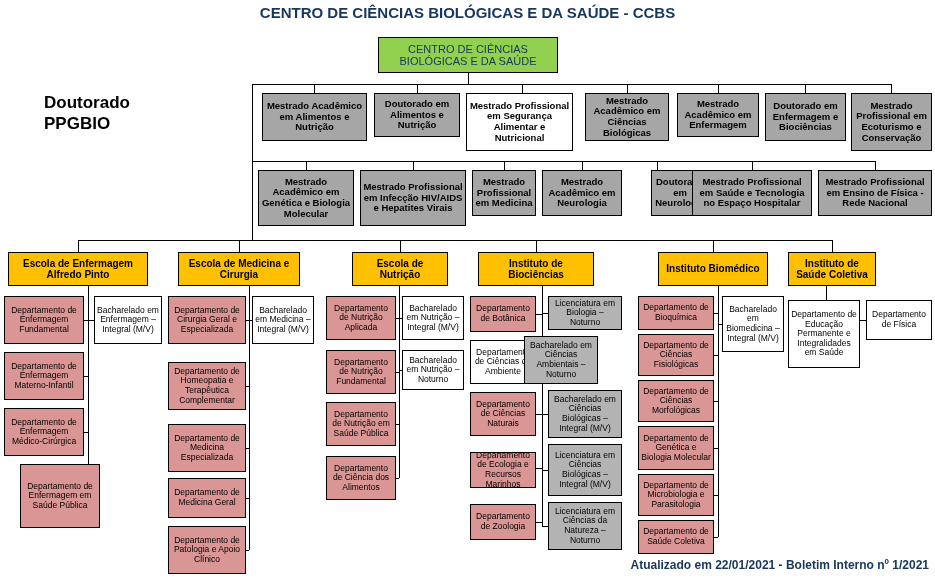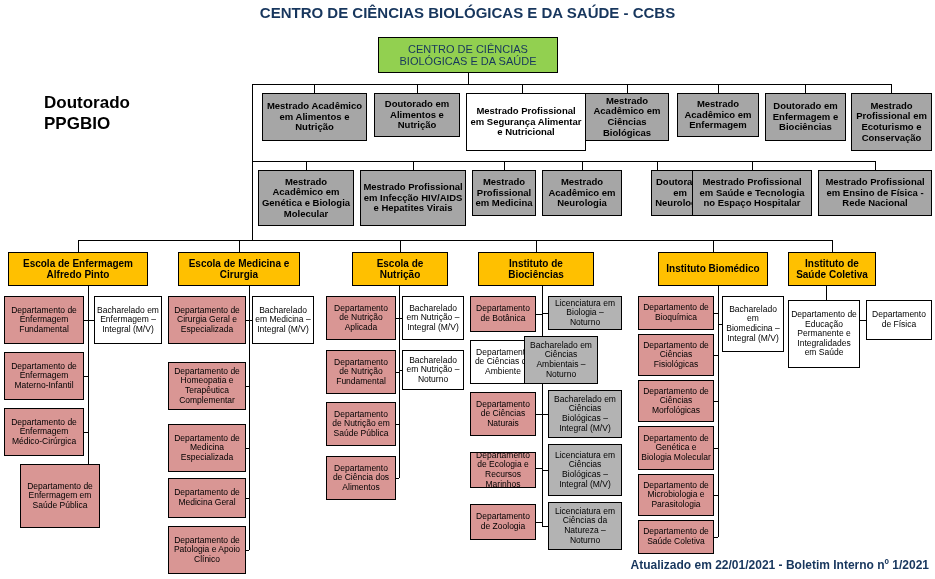--- a/index.html
+++ b/index.html
@@ -109,21 +109,21 @@
 
   <div class="node green-box" style="left:378px;top:37px;width:180px;height:36px">CENTRO DE CIÊNCIAS BIOLÓGICAS E DA SAÚDE</div>
 
   <div class="side-label">
     <div>Doutorado</div>
     <div>PPGBIO</div>
   </div>
 
   <div class="node gray-box" style="left:374px;top:93px;width:86px;height:44px">Doutorado em Alimentos e Nutrição</div>
   <div class="node gray-box" style="left:262px;top:93px;width:105px;height:48px">Mestrado Acadêmico em Alimentos e Nutrição</div>
-  <div class="node white-prog" style="left:466px;top:93px;width:120px;height:58px">Mestrado Profissional em Segurança Alimentar e Nutricional</div>
+  <div class="node white-prog" style="left:466px;top:93px;width:107px;height:58px">Mestrado Profissional em Segurança Alimentar e Nutricional</div>
   <div class="node gray-box" style="left:585px;top:93px;width:84px;height:48px">Mestrado Acadêmico em Ciências Biológicas</div>
   <div class="node gray-box" style="left:677px;top:93px;width:82px;height:44px">Mestrado Acadêmico em Enfermagem</div>
   <div class="node gray-box" style="left:765px;top:93px;width:81px;height:48px">Doutorado em Enfermagem e Biociências</div>
   <div class="node gray-box" style="left:851px;top:93px;width:81px;height:58px">Mestrado Profissional em Ecoturismo e Conservação</div>
 
   <div class="node gray-box" style="left:258px;top:170px;width:96px;height:56px">Mestrado Acadêmico em Genética e Biologia Molecular</div>
   <div class="node gray-box" style="left:360px;top:170px;width:106px;height:56px">Mestrado Profissional em Infecção HIV/AIDS e Hepatites Virais</div>
   <div class="node gray-box" style="left:472px;top:170px;width:64px;height:46px">Mestrado Profissional em Medicina</div>
   <div class="node gray-box" style="left:542px;top:170px;width:80px;height:46px">Mestrado Acadêmico em Neurologia</div>
   <div class="node gray-box" style="left:651px;top:170px;width:58px;height:46px">Doutorado em Neurologia</div>

